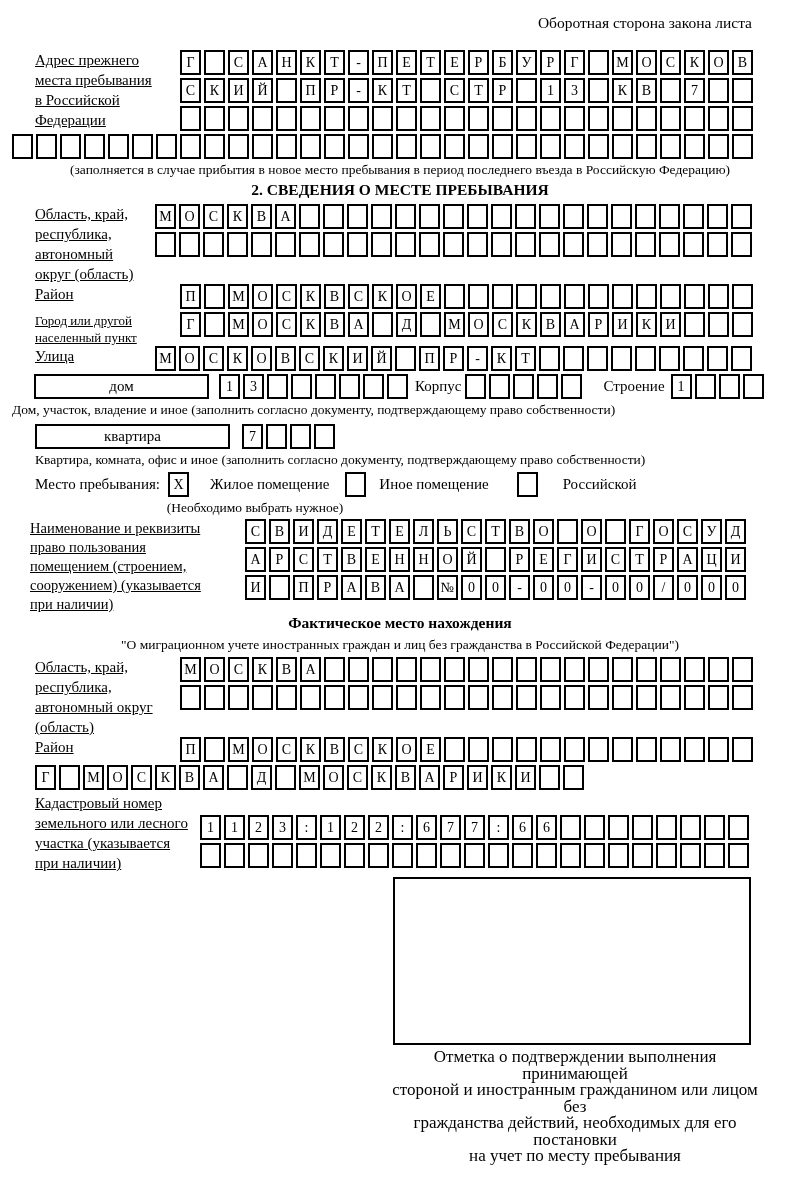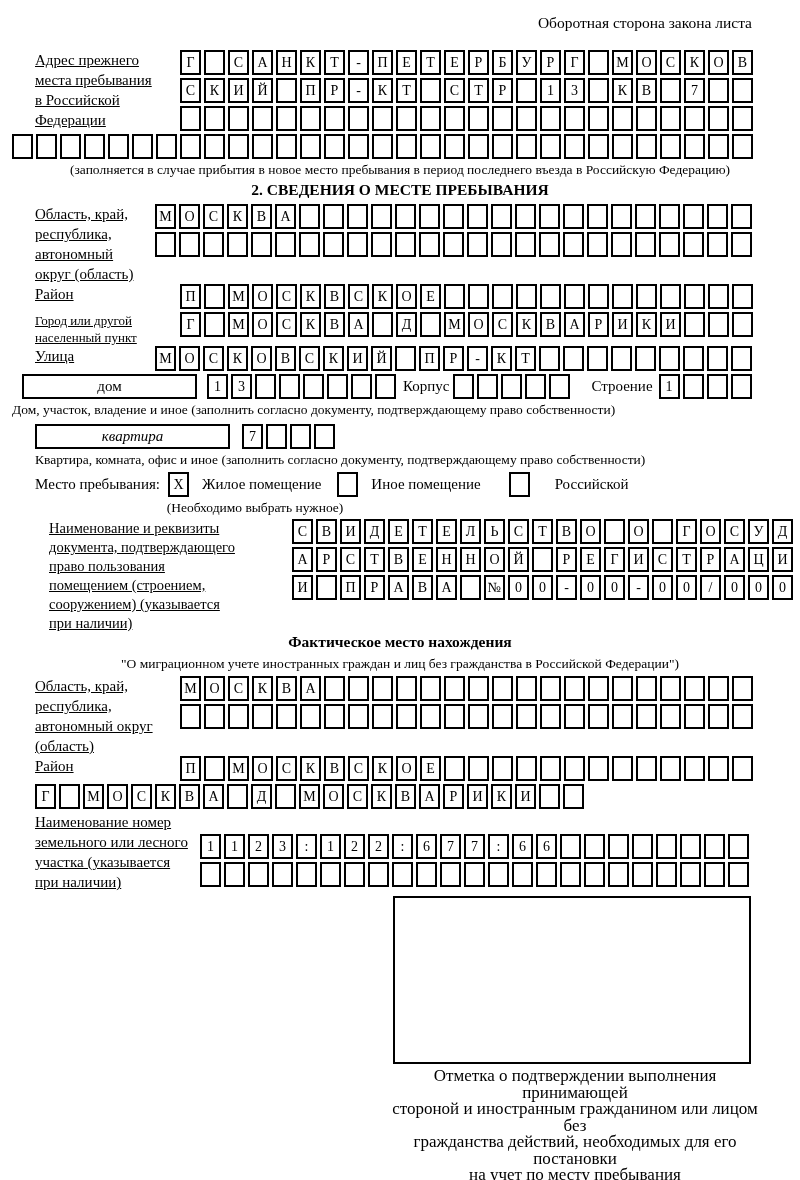--- a/index.html
+++ b/index.html
@@ -315,21 +315,21 @@
         <div class="cell"></div>
         <div class="cell"></div>
         <div class="cell"></div>
         <div class="cell"></div>
         <div class="cell"></div>
         <div class="cell"></div>
         <div class="cell"></div>
       </div>
   </div>
 
-  <div class="flexline" style="margin-left:22px;">
+  <div class="flexline" style="margin-left:34px;">
     <div class="bigbox" style="width:175px;margin-right:10px;">дом</div>
     <div class="cellrow">
         <div class="cell">1</div>
         <div class="cell">3</div>
         <div class="cell"></div>
         <div class="cell"></div>
         <div class="cell"></div>
         <div class="cell"></div>
         <div class="cell"></div>
         <div class="cell"></div>
@@ -346,51 +346,50 @@
     <div class="cellrow">
         <div class="cell">1</div>
         <div class="cell"></div>
         <div class="cell"></div>
         <div class="cell"></div>
       </div>
   </div>
   <div class="note" style="margin-left:12px;">Дом, участок, владение и иное (заполнить согласно документу, подтверждающему право собственности)</div>
 
   <div class="flexline" style="margin-left:35px;margin-top:6px;">
-    <div class="bigbox" style="width:195px;margin-right:12px;font-style:italic;">квартира</div>
+    <div class="bigbox" style="width:195px;margin-right:12px;">квартира</div>
     <div class="cellrow">
         <div class="cell">7</div>
         <div class="cell"></div>
         <div class="cell"></div>
         <div class="cell"></div>
       </div>
   </div>
   <div class="note" style="margin-left:35px;">Квартира, комната, офис и иное (заполнить согласно документу, подтверждающему право собственности)</div>
 
   <div class="flexline" style="margin-left:35px;margin-top:4px;">
     <div class="inline-label">Место пребывания:</div>
     <div class="cellrow" style="margin-left:8px;">
         <div class="cell">X</div>
       </div>
-    <div class="inline-label" style="margin-left:10px;">Жилое помещение</div>
+    <div class="inline-label" style="margin-left:18px;">Жилое помещение</div>
     <div class="cellrow" style="margin-left:16px;">
         <div class="cell"></div>
       </div>
     <div class="inline-label" style="margin-left:10px;">Иное помещение</div>
     <div class="cellrow" style="margin-left:28px;">
         <div class="cell"></div>
       </div>
     <div class="inline-label" style="margin-left:22px;">Российской</div>
   </div>
   <div class="note center" style="width:290px;margin-left:110px;">(Необходимо выбрать нужное)</div>
 
-  <div class="flexline" style="margin-left:49px;margin-top:3px;gap:28px;">
+  <div class="flexline" style="margin-left:30px;margin-top:3px;">
     <div class="labelcol" style="width:215px;line-height:19px;font-size:14.5px;">
       <div class="nw">Наименование и реквизиты</div>
-      <div class="nw">документа, подтверждающего</div>
       <div class="nw">право пользования</div>
       <div class="nw">помещением (строением,</div>
       <div class="nw">сооружением) (указывается</div>
       <div class="nw">при наличии)</div>
     </div>
     <div class="rowscol">
       <div class="cellrow">
           <div class="cell">С</div>
           <div class="cell">В</div>
           <div class="cell">И</div>
@@ -581,21 +580,21 @@
         <div class="cell">И</div>
         <div class="cell">К</div>
         <div class="cell">И</div>
         <div class="cell"></div>
         <div class="cell"></div>
       </div>
   </div>
 
   <div class="flexline" style="margin-left:35px;">
     <div class="labelcol" style="width:165px;">
-      <div class="nw">Наименование номер</div>
+      <div class="nw">Кадастровый номер</div>
       <div class="nw">земельного или лесного</div>
       <div class="nw">участка (указывается</div>
       <div class="nw">при наличии)</div>
     </div>
     <div class="rowscol" style="padding-top:22px;">
       <div class="cellrow">
           <div class="cell">1</div>
           <div class="cell">1</div>
           <div class="cell">2</div>
           <div class="cell">3</div>

